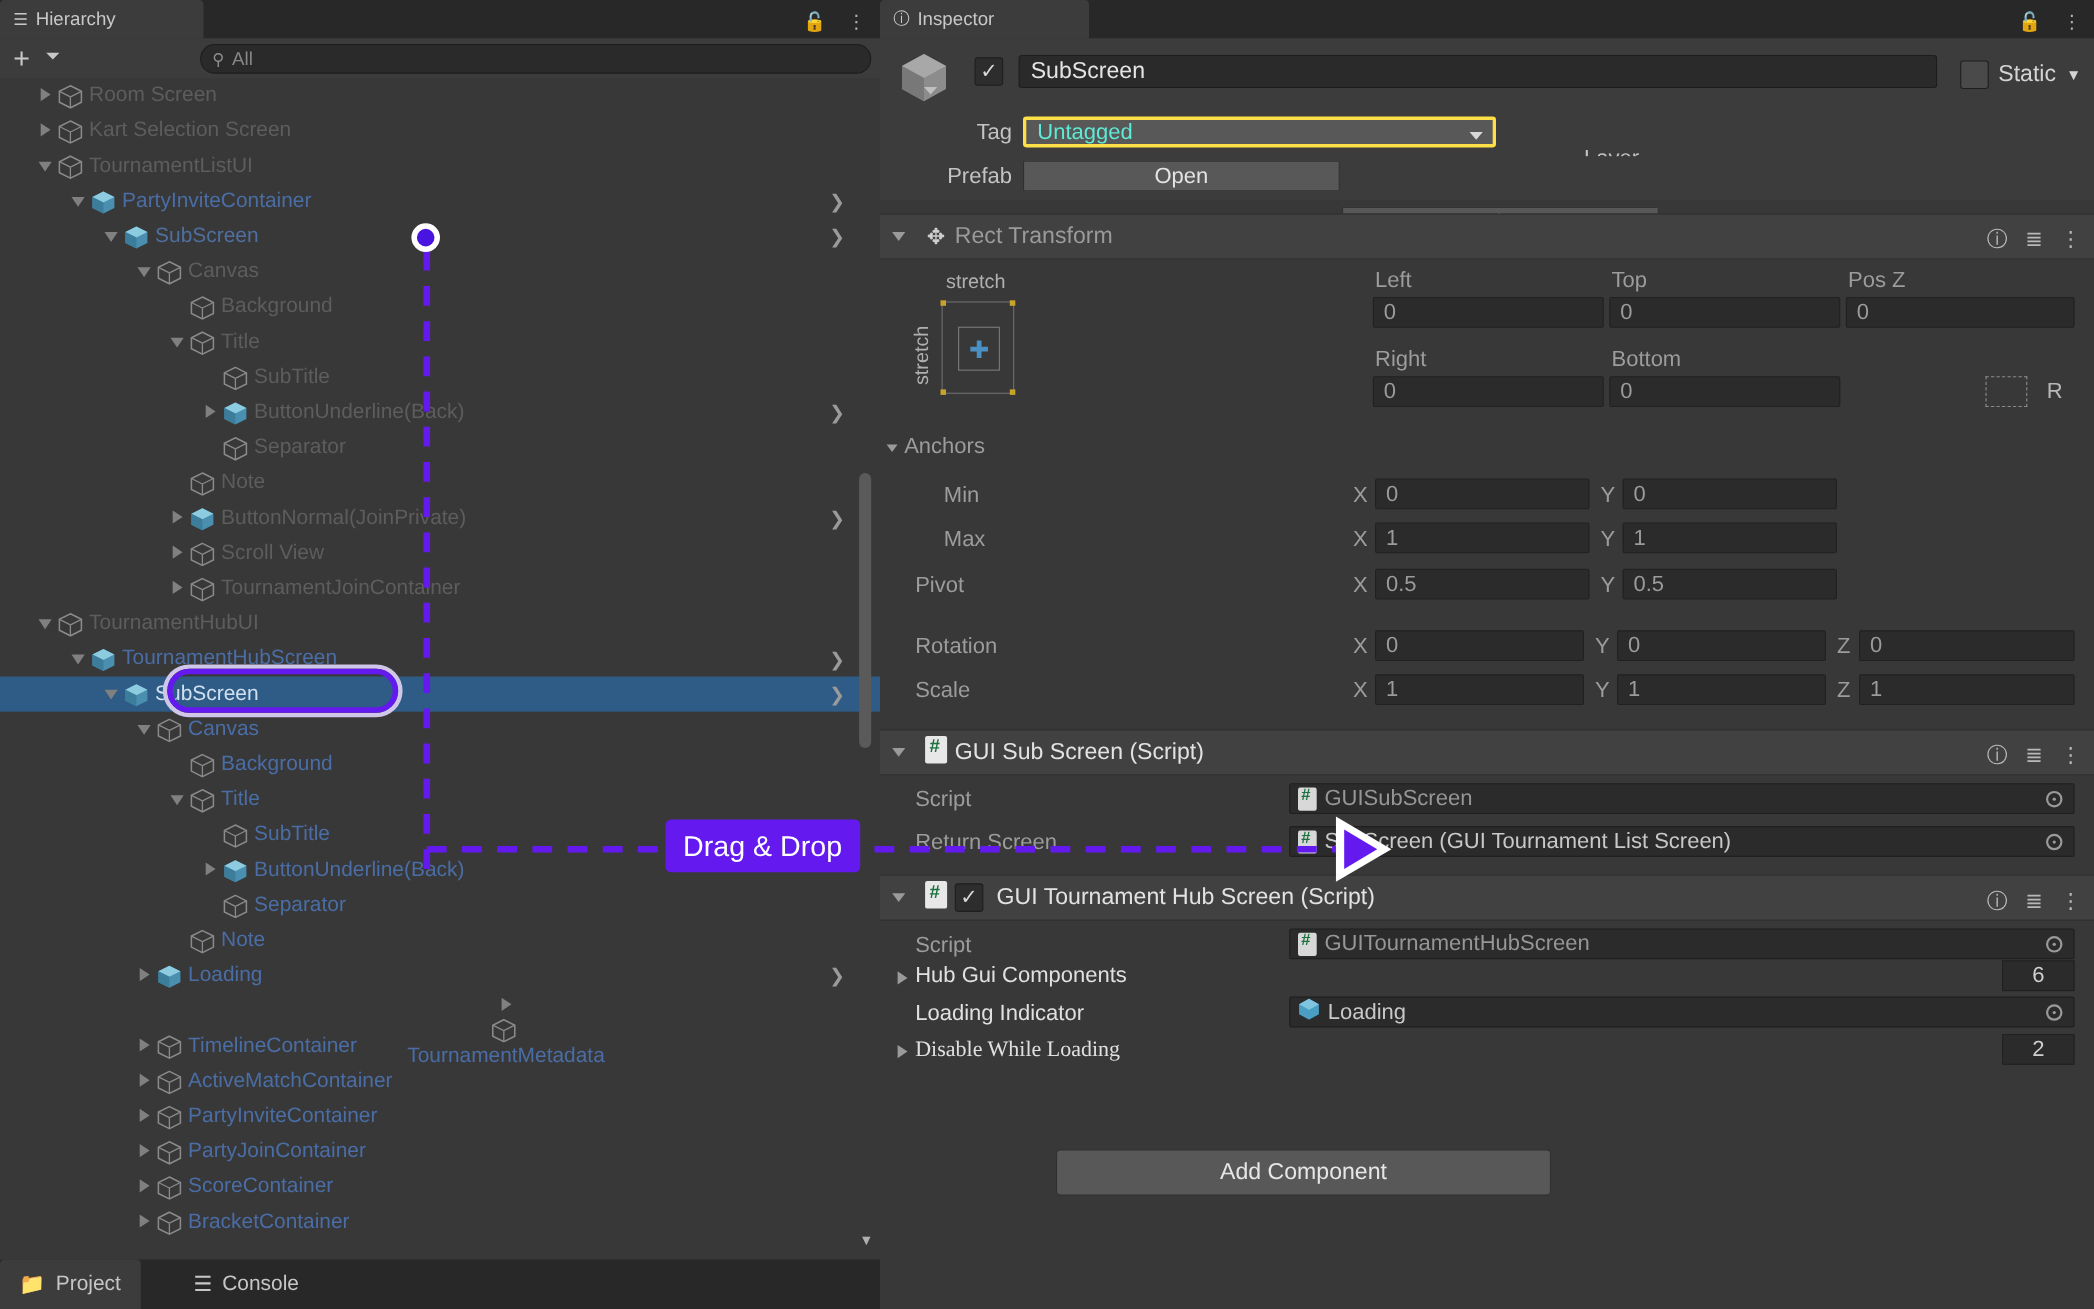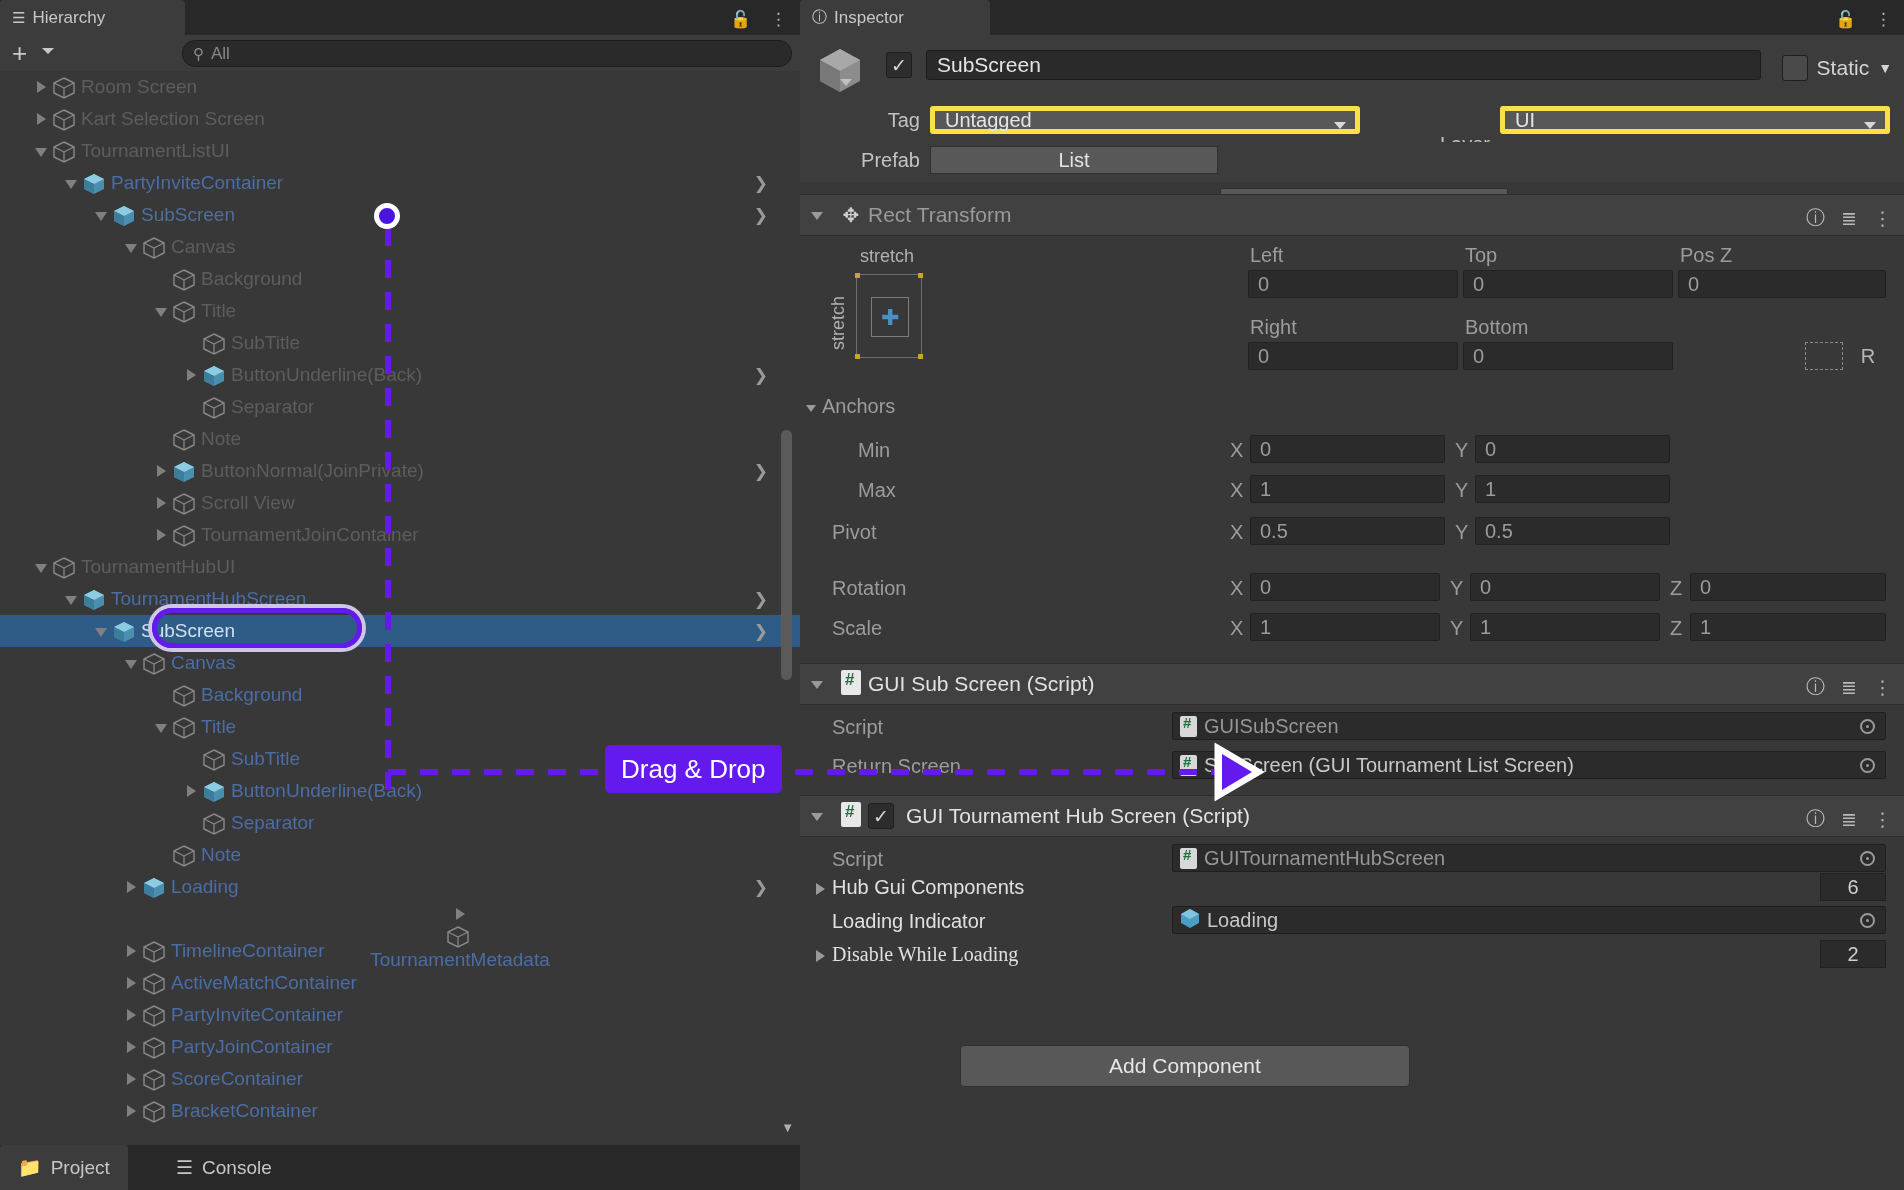--- a/index.html
+++ b/index.html
@@ -87,22 +87,22 @@
   .chk { width:26px; height:26px; background:#2d2d2d; border:1px solid #1e1e1e;
         border-radius:3px; display:flex; align-items:center; justify-content:center;
         color:#d8d8d8; font-size:19px; }
   .namefield { height:30px; background:#2a2a2a; border:1px solid #1d1d1d;
         border-radius:3px; color:#e4e4e4; font-size:21px; display:flex;
         align-items:center; padding-left:10px; }
   .static-wrap { position:absolute; right:12px; top:20px; display:flex;
         align-items:center; gap:9px; color:#d4d4d4; font-size:21px;}
 
   .lblR { color:#c3c3c3; font-size:20px; text-align:right; }
-  .dropdown { height:28px; background:#585858; border:5px solid #fde047;
-        border-radius:3px; color:#e5e5e5; font-size:20px; display:flex;
+  .dropdown { height:28px; background:#585858; border:3px solid #fde047;
+        border-radius:3px; color:#5eead4; font-size:20px; display:flex;
         align-items:center; padding-left:10px; position:relative;}
   .dropdown .dc { position:absolute; right:9px; top:11px; width:0;height:0;
         border-left:6px solid transparent;border-right:6px solid transparent;
         border-top:7px solid #d8d8d8;}
   .btnG { height:28px; background:#585858; border:1px solid #303030;
         color:#e4e4e4; font-size:20px; display:flex; align-items:center;
         justify-content:center; }
 
   .comp-head { position:relative; height:42px; background:#414141;
         border-top:1px solid #2d2d2d; border-bottom:1px solid #2d2d2d;
@@ -632,29 +632,25 @@
         </div>
       </div>
 
       <div style="position:relative;height:44px;background:#3c3c3c;">
         <span class="lblR" style="position:absolute;left:0;top:11px;width:120px;">Tag</span>
         <div class="dropdown" style="position:absolute;left:130px;top:8px;width:430px;">
           <span>Untagged</span>
           <i class="dc"></i>
         </div>
         <span class="lblR" style="position:absolute;left:575px;top:11px;width:115px;margin-top:24px;">Layer</span>
-        <div class="dropdown" style="position:absolute;left:700px;top:8px;width:390px;">
-          <span>UI</span>
-          <i class="dc"></i>
-        </div>
       </div>
 
       <div style="position:relative;height:40px;background:#3c3c3c;">
         <span class="lblR" style="position:absolute;left:0;top:7px;width:120px;">Prefab</span>
-        <div class="btnG" style="position:absolute;left:130px;top:4px;width:288px;">List</div>
+        <div class="btnG" style="position:absolute;left:130px;top:4px;width:288px;">Open</div>
         <div class="btnG" style="position:absolute;left:420px;top:4px;width:288px;margin-top:42px;">Select</div>
       </div>
 
       <div class="comp-head" style="margin-top:12px;">
         <span class="ct"><i style="display:inline-block;width:0;height:0;border-left:6px solid transparent;border-right:6px solid transparent;border-top:8px solid #9a9a9a;"></i></span>
         <span style="width:34px;text-align:center;color:#cfcfcf;font-size:20px;">✥</span>
         <span class="title dimt">Rect Transform</span>
         <span class="hicons">
           <span>ⓘ</span>
           <span>≣</span>

